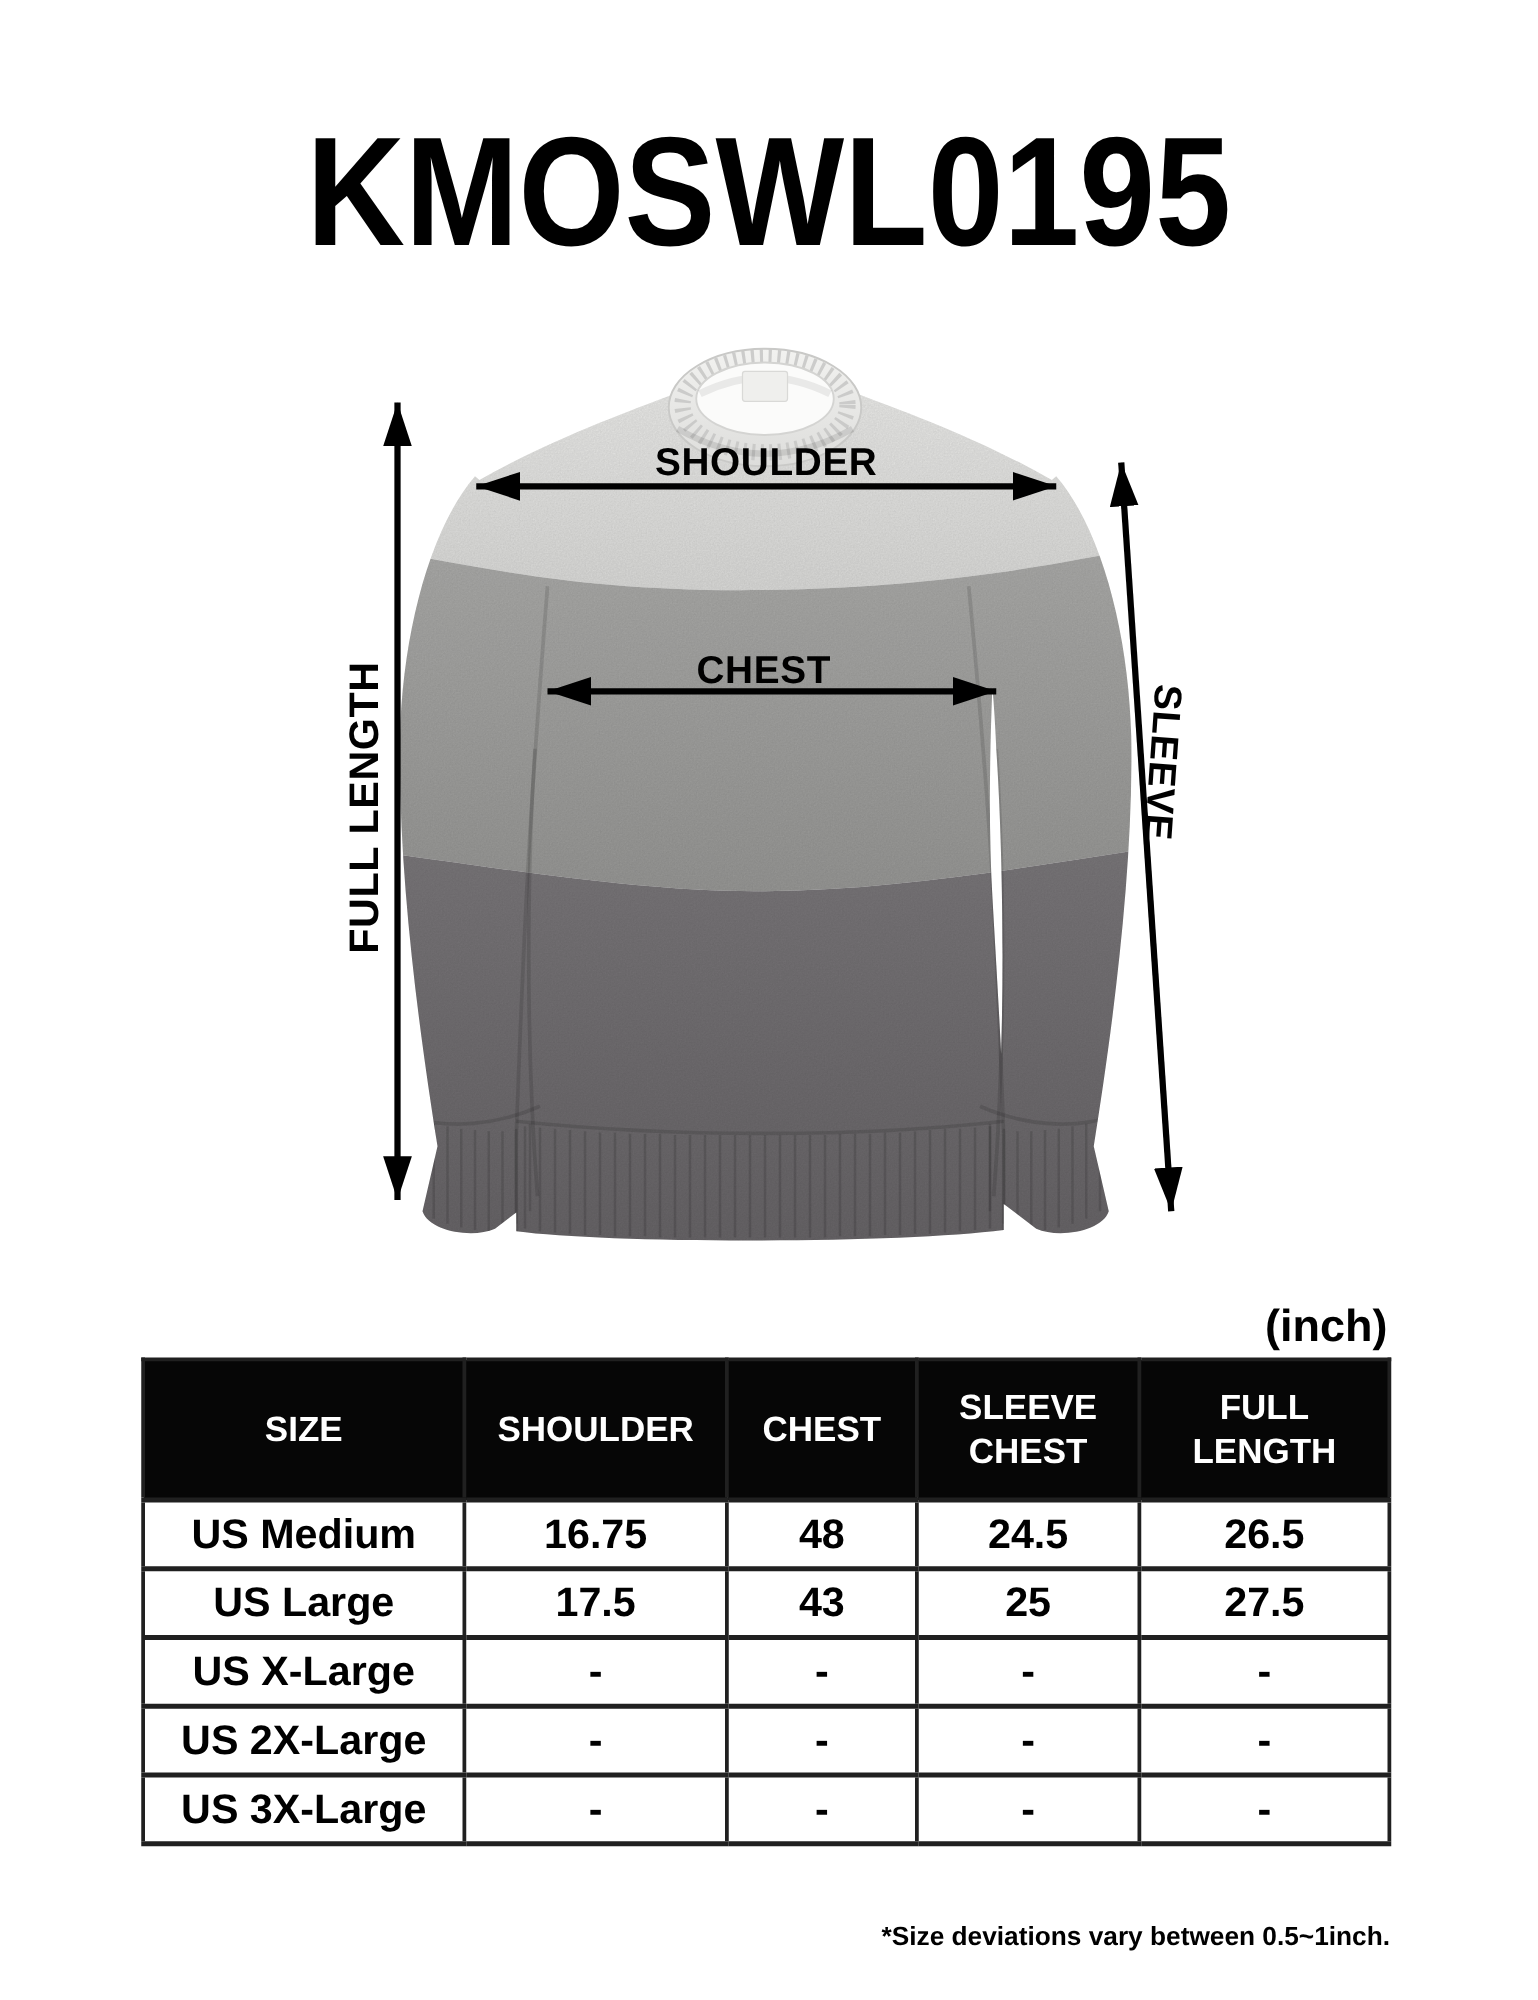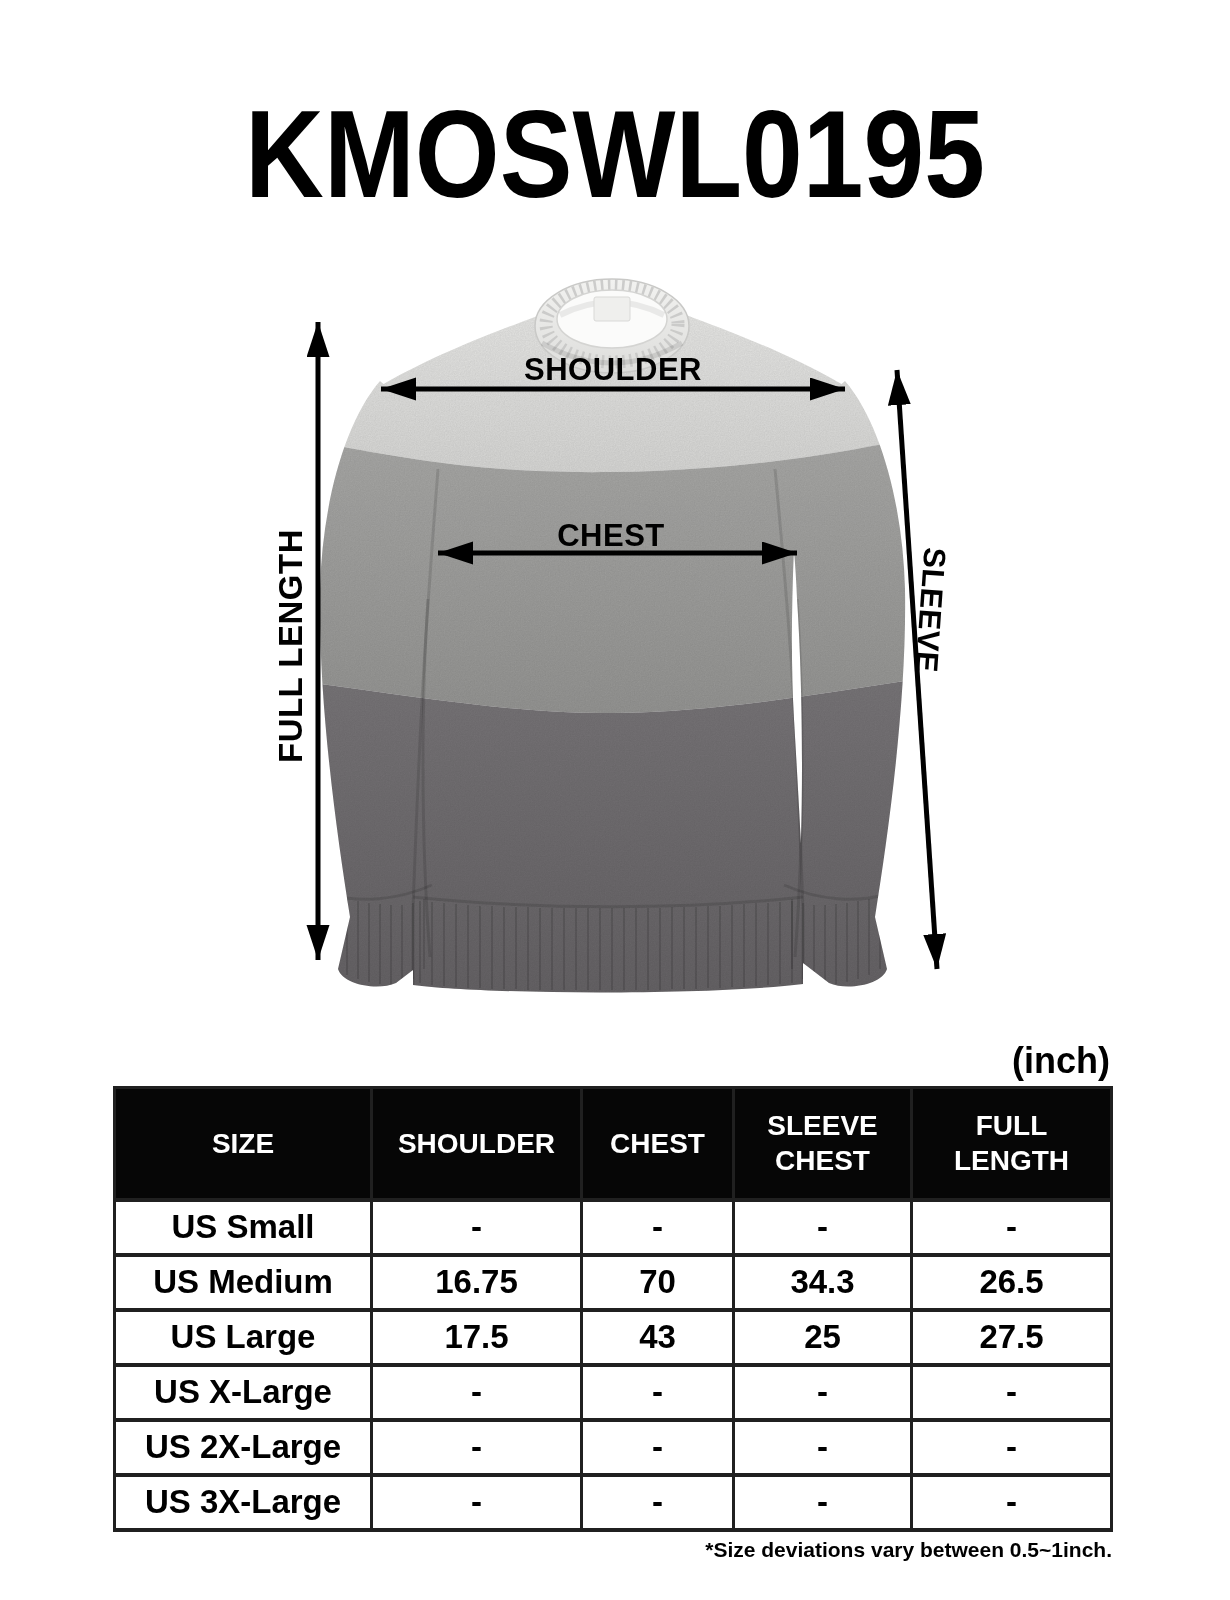--- a/index.html
+++ b/index.html
@@ -158,31 +158,24 @@
       <tr>
         <th>SIZE</th>
         <th>SHOULDER</th>
         <th>CHEST</th>
         <th>SLEEVE CHEST</th>
         <th>FULL LENGTH</th>
       </tr>
     </thead>
     <tbody>
       <tr>
-        <td>US Small</td>
-        <td>-</td>
-        <td>-</td>
-        <td>-</td>
-        <td>-</td>
-      </tr>
-      <tr>
         <td>US Medium</td>
         <td>16.75</td>
-        <td>70</td>
-        <td>34.3</td>
+        <td>48</td>
+        <td>24.5</td>
         <td>26.5</td>
       </tr>
       <tr>
         <td>US Large</td>
         <td>17.5</td>
         <td>43</td>
         <td>25</td>
         <td>27.5</td>
       </tr>
       <tr>

